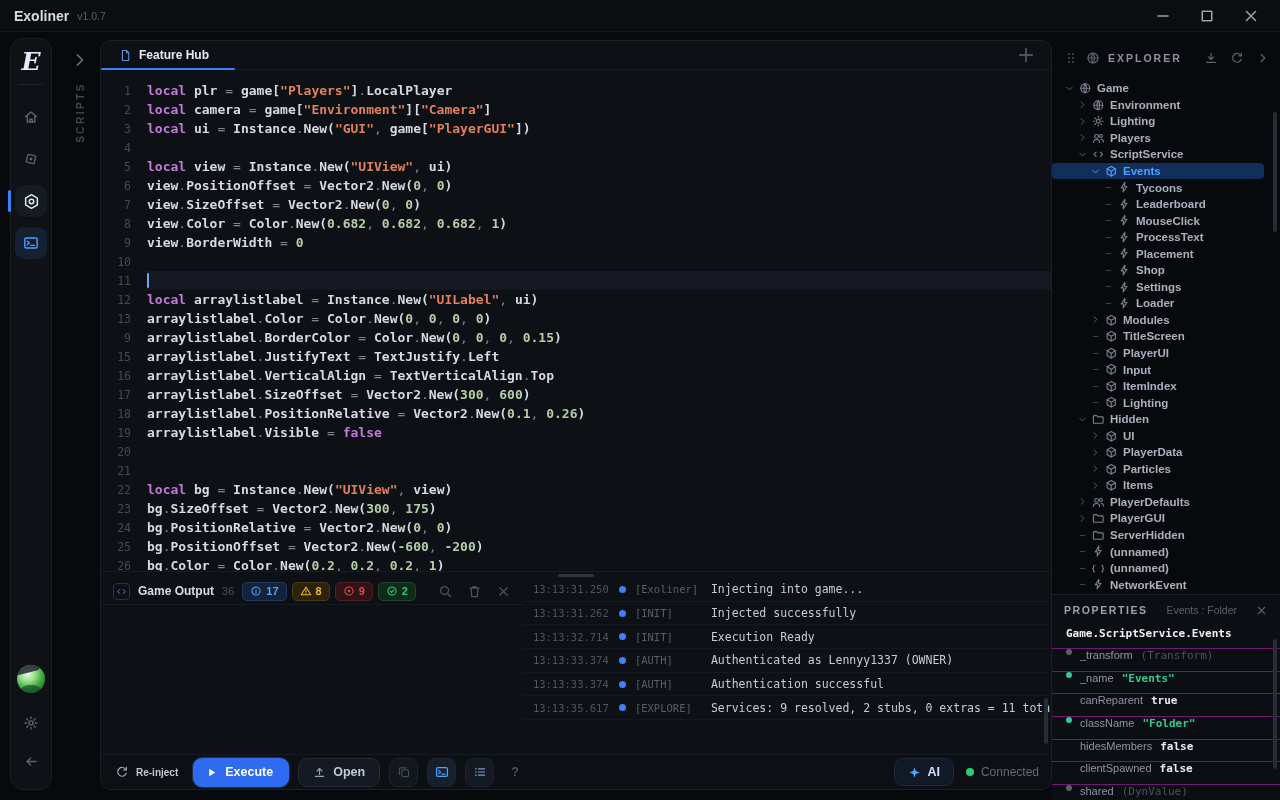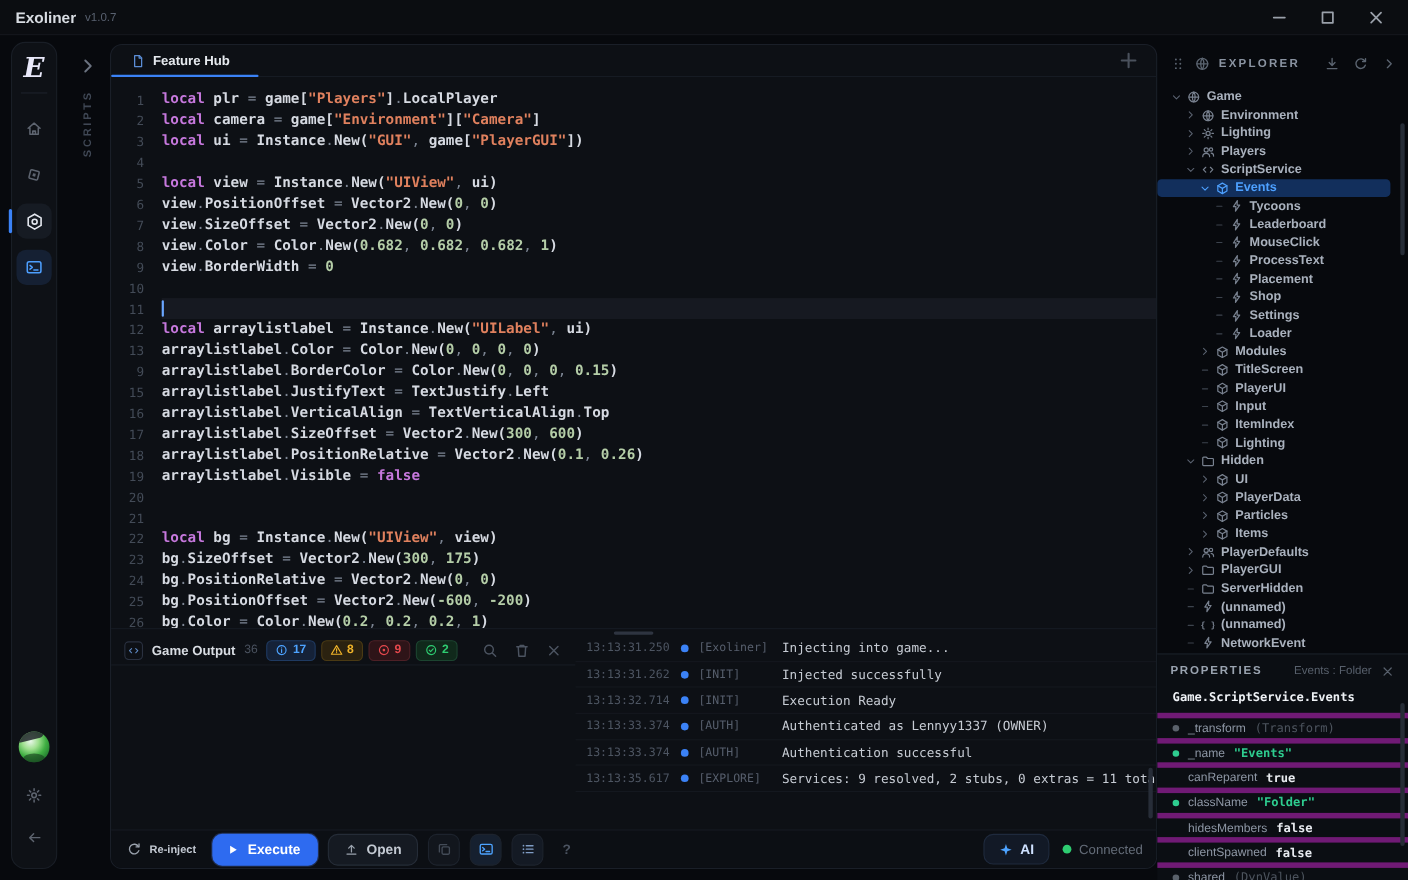--- a/index.html
+++ b/index.html
@@ -154,28 +154,28 @@
   .tree-row .ti { width:16px; flex:none; color:#78818f; display:flex; justify-content:center; }
   .tree-row .ti .ic { width:12.5px; height:12.5px; }
   .tree-row .lbl { margin-left:4px; white-space:nowrap; }
   .tree-row.sel { background:#122f5c; color:#4da0ff; }
   .tree-row.sel .chev, .tree-row.sel .ti { color:#4da0ff; }
   .tree-scroll { position:absolute; right:3px; top:80px; width:4px; height:120px;
     border-radius:2px; background:#262c36; }
 
   .props { position:absolute; top:562px; left:0; right:0; bottom:0;
     border-top:1px solid #1a2029; background:#0b0e13; overflow:hidden; }
-  .pr-header { height:30px; display:flex; align-items:center; padding:0 12px; gap:8px; }
+  .pr-header { height:30px; display:flex; align-items:center; padding:0 12px; gap:18px; }
   .pr-title { font-size:10.5px; font-weight:bold; letter-spacing:1.6px; color:#9aa3b0; }
   .pr-ctx { margin-left:auto; font-size:10.5px; color:#58606c; }
   .pr-close { width:13px; height:13px; color:#58606c; }
   .pr-path { padding:2px 14px 8px; font-family:"DejaVu Sans Mono", monospace;
     font-size:11px; font-weight:bold; color:#eef1f5; }
-  .pr-row { height:22.7px; display:flex; align-items:center; padding:0 14px;
-    border-top:5px solid #701a75; font-size:11px; }
+  .pr-row { height:22.7px; display:flex; align-items:flex-start; padding:0 14px;
+    border-top:1px solid #701a75; font-size:11px; }
   .pr-dot { width:14px; flex:none; }
   .pr-dot i { width:6px; height:6px; border-radius:50%; display:block; }
   .pr-dot.gray i { background:#5a616b; } .pr-dot.green i { background:#2ecc8f; }
   .pr-name { color:#8d96a4; margin-right:8px; white-space:nowrap; }
   .pr-val { font-family:"DejaVu Sans Mono", monospace; white-space:nowrap; }
   .pr-val.dim { color:#4d545e; } .pr-val.green { color:#2ecc8f; font-weight:bold; }
   .pr-val.bold { color:#e8ebf0; font-weight:bold; }
   .pr-scroll { position:absolute; right:3px; top:44px; width:4px; height:130px;
     border-radius:2px; background:#262c36; }
 </style>

